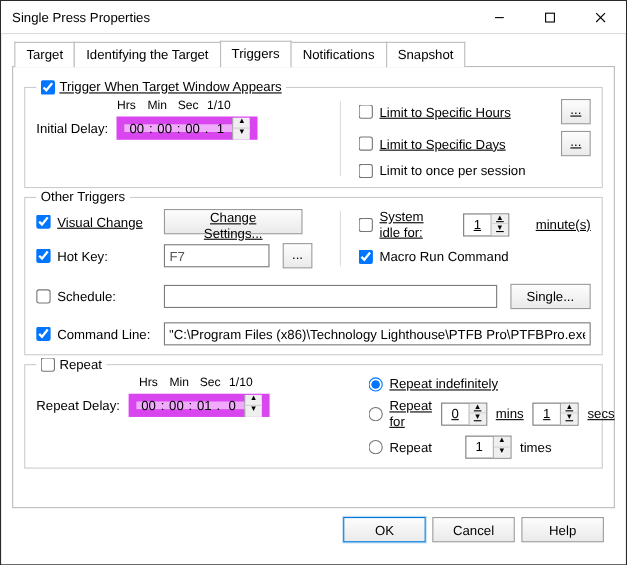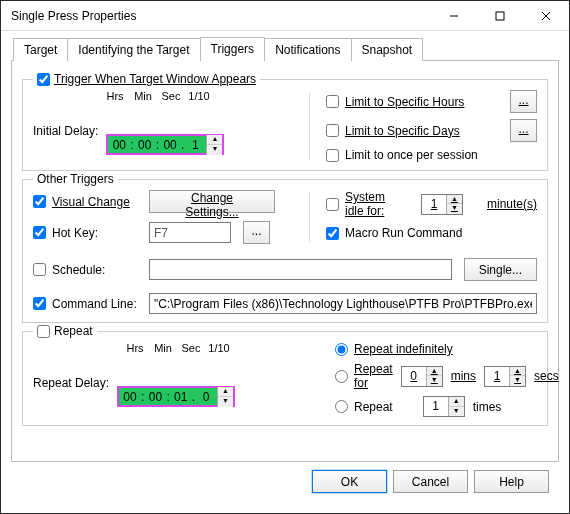--- a/index.html
+++ b/index.html
@@ -103,24 +103,23 @@
     font-family: inherit;
     font-size:12px;
     background:#fff;
   }
   .tinput.disabled-look { color:#555; background:#fff; }
   .timehdr { display:flex; gap:0; font-size:11px; padding-left:4px; }
   .timehdr span { width:28px; text-align:center; }
   .timebox {
     display:flex;
     align-items:center;
-    border:2px solid #d946ef;
+    border:7px solid #d946ef;
     height:21px;
-    background:#22c55e;
-    margin-top:28px;
+    background:#f0abfc;
   }
   .timebox span.seg { width:22px; text-align:center; padding:0 2px; }
   .timebox span.sep { }
   .spinbtns {
     width:16px;
     display:flex;
     flex-direction:column;
     border-left:1px solid #aaa;
   }
   .spinbtns div {
@@ -277,21 +276,21 @@
                   <input type="checkbox" checked="" style="">
                   <span>Visual Change</span>
                 </label>
               <button class="btn-std" style="width:126px;">Change Settings...</button>
             </div>
             <div class="row" style="gap:12px; margin-top:8px;">
               <label class="chk" style="width:104px;">
                   <input type="checkbox" checked="" style="">
                   <span>Hot Key:</span>
                 </label>
-              <input type="text" class="tinput disabled-look" style="width: 82px;" readonly="" value="F7">
+              <input type="text" class="tinput disabled-look" style="width: 96px;" readonly="" value="F7">
               <div class="btn-sq">...</div>
             </div>
           </div>
           <div class="divider"></div>
           <div class="col">
             <div class="row mb6" style="gap:24px;">
               <label class="chk">
                   <input type="checkbox" style="">
                   <span>System idle for:</span>
                 </label>

